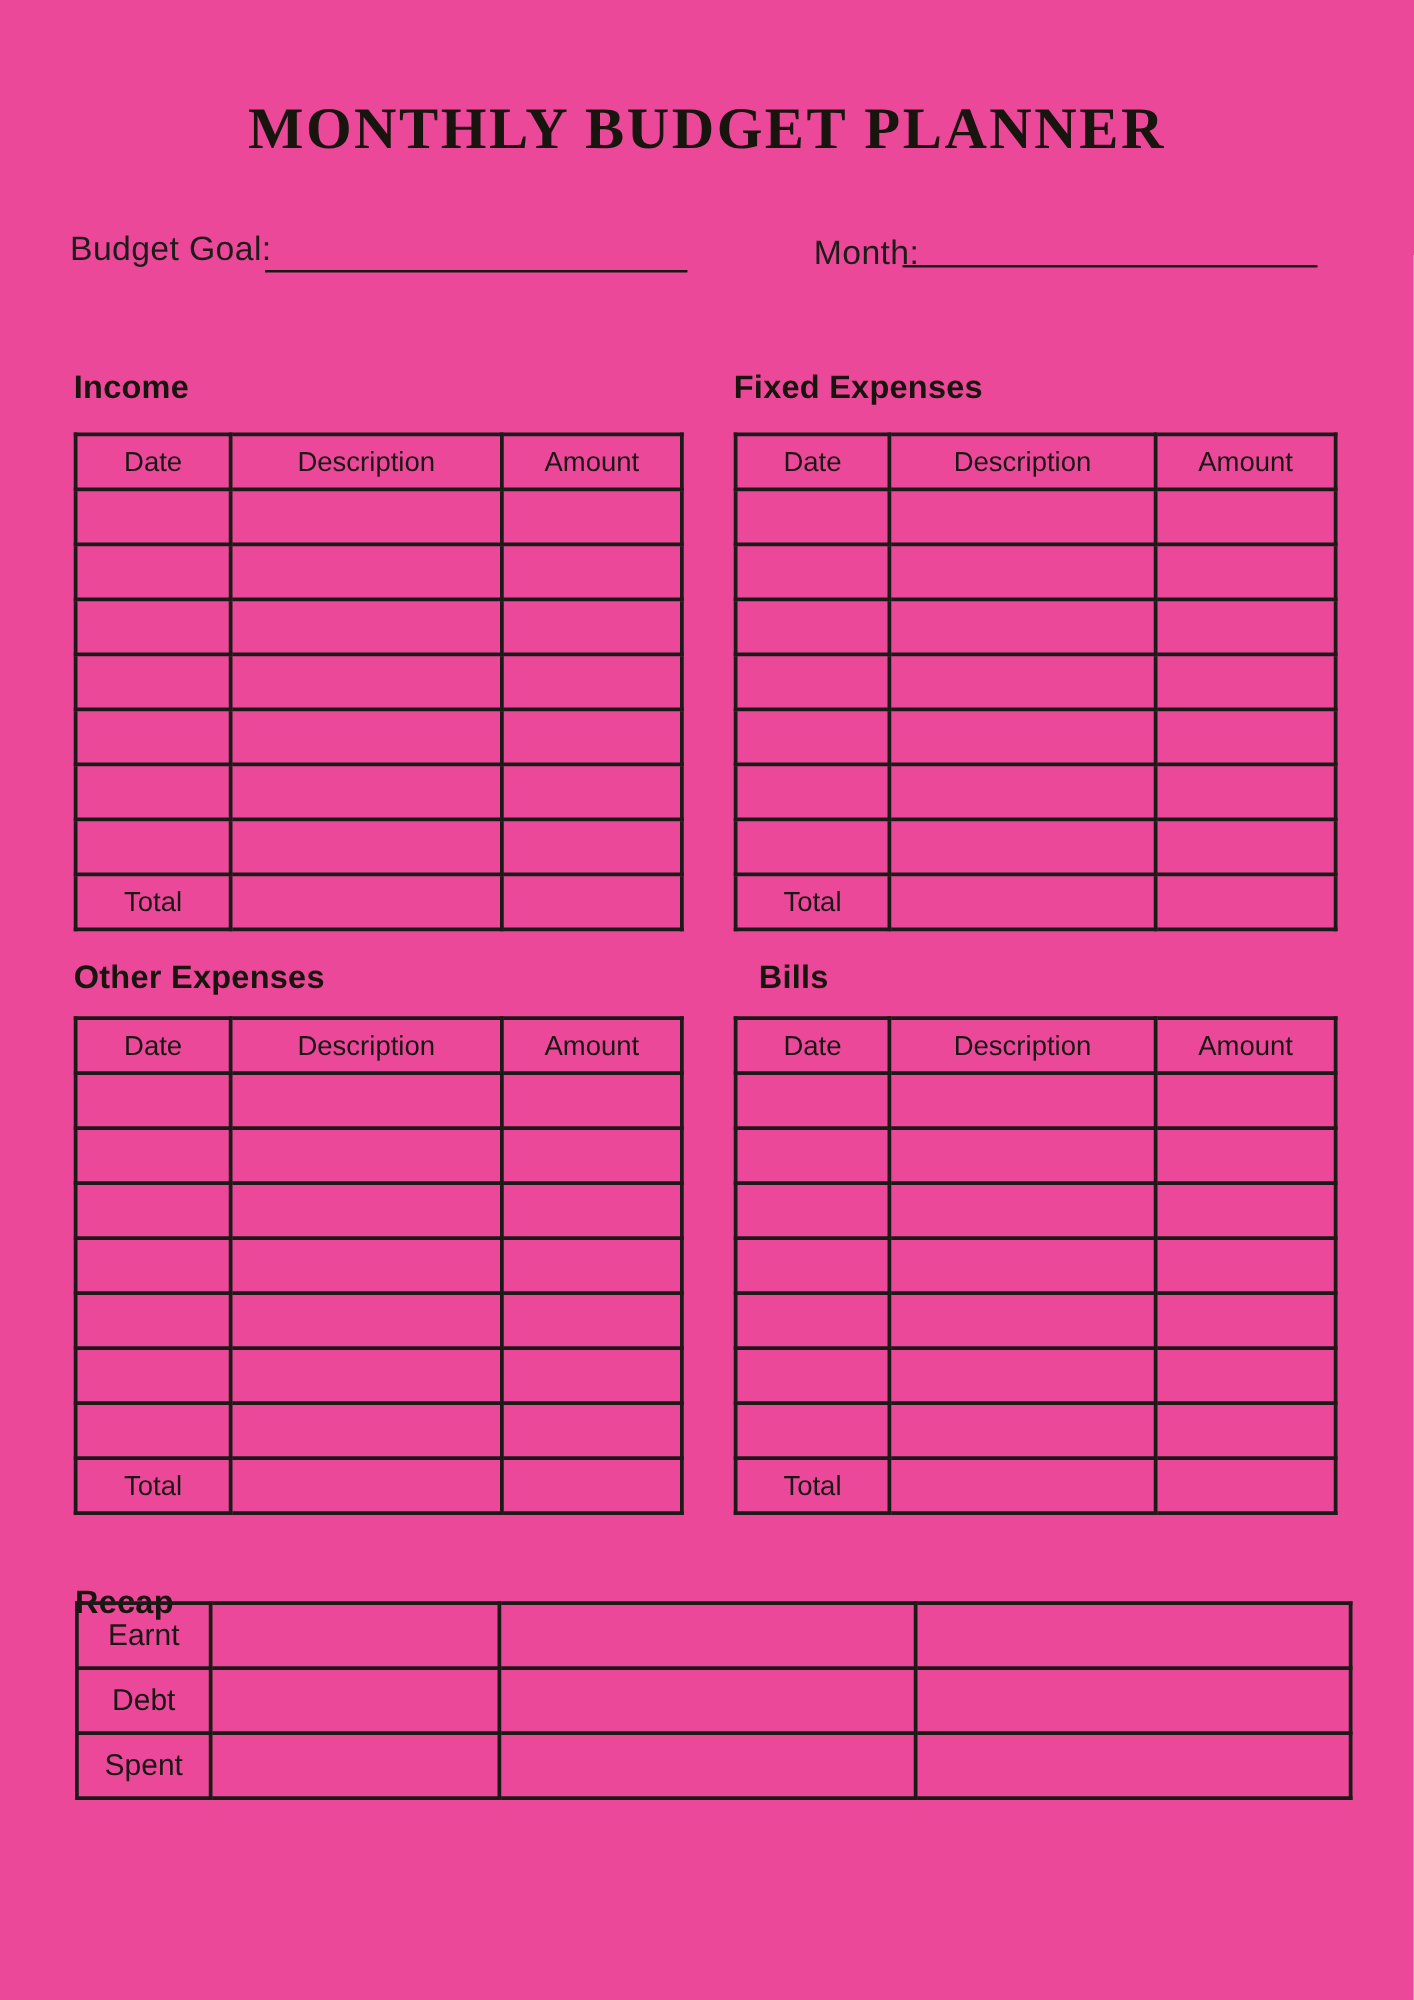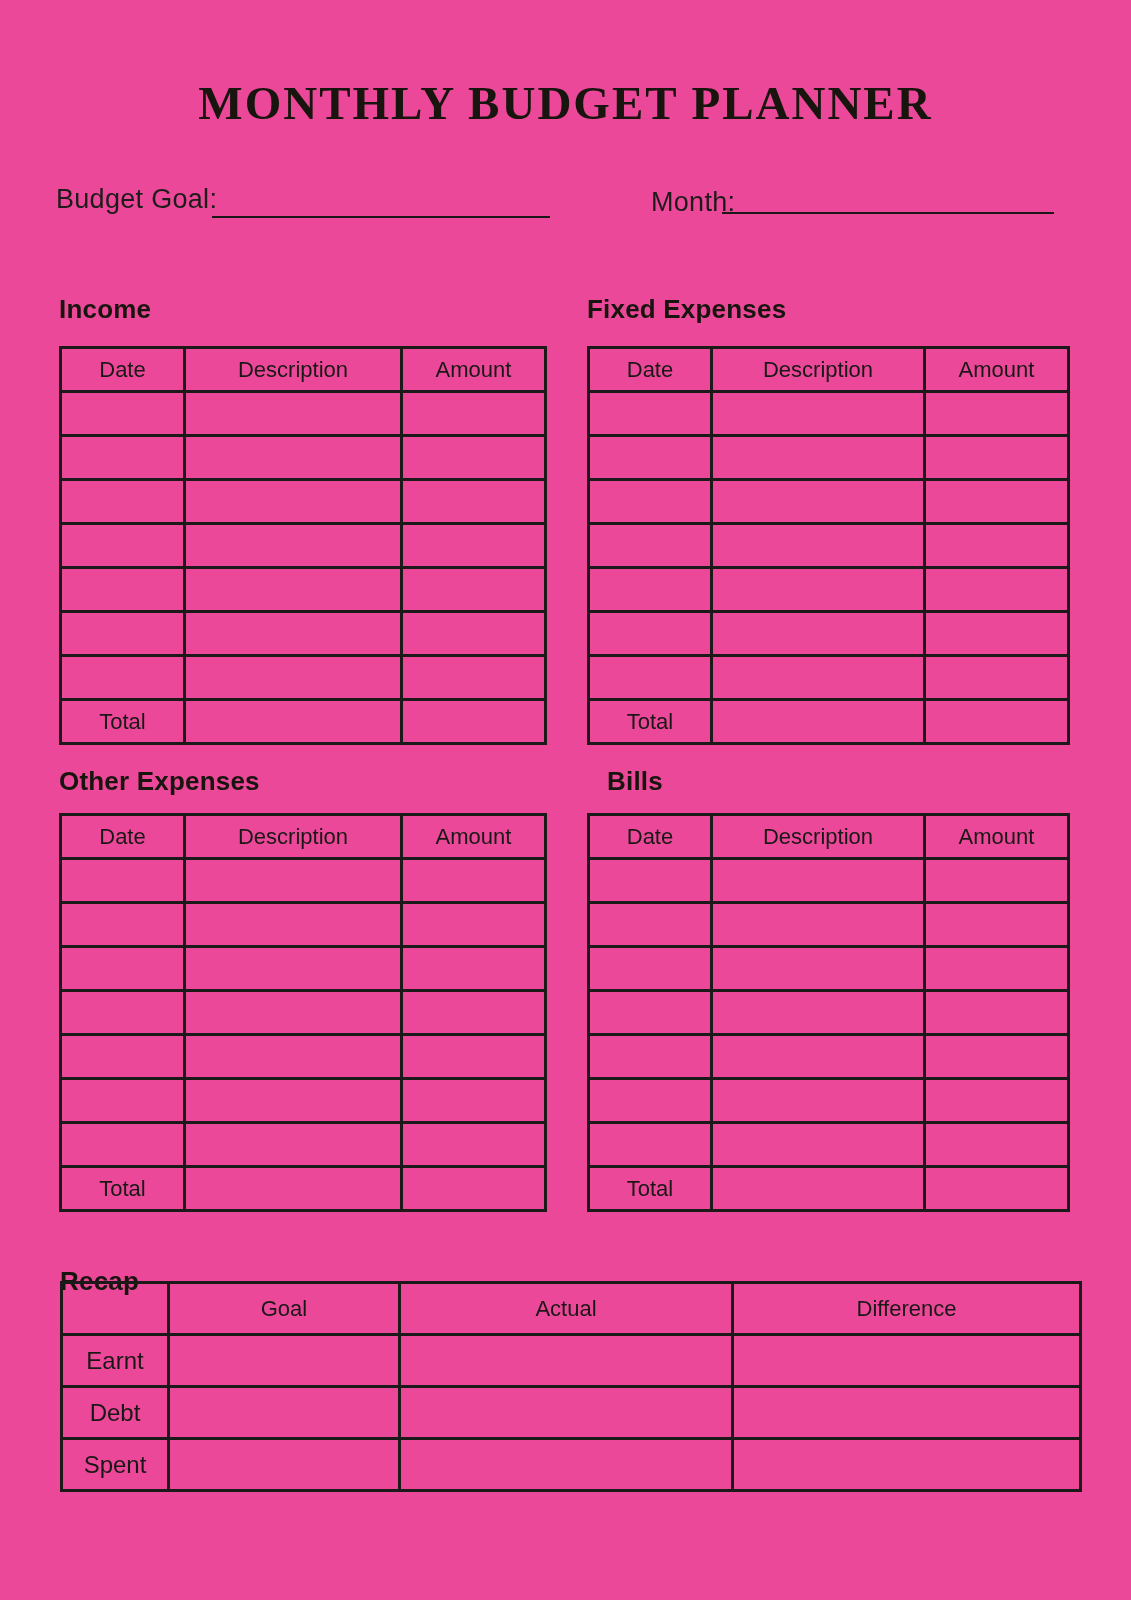--- a/index.html
+++ b/index.html
@@ -333,26 +333,20 @@
 
   <table class="sheet-table recap-table" style="left:60px; top:1281px; width:1019px;">
     <colgroup>
         <col style="width:107px">
         <col style="width:231px">
         <col style="width:333px">
         <col style="width:348px">
       </colgroup>
     <tbody>
       <tr>
-        <th></th>
-        <th>Goal</th>
-        <th>Actual</th>
-        <th>Difference</th>
-      </tr>
-      <tr>
         <td>Earnt</td>
         <td></td>
         <td></td>
         <td></td>
       </tr>
       <tr>
         <td>Debt</td>
         <td></td>
         <td></td>
         <td></td>

